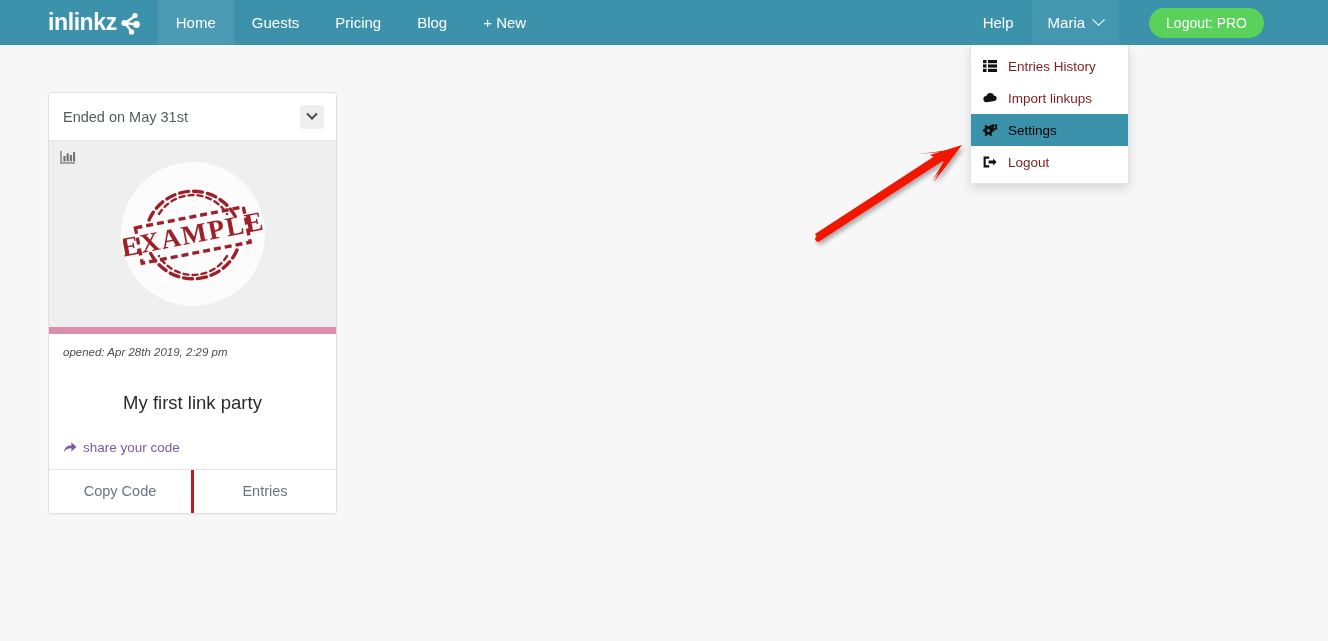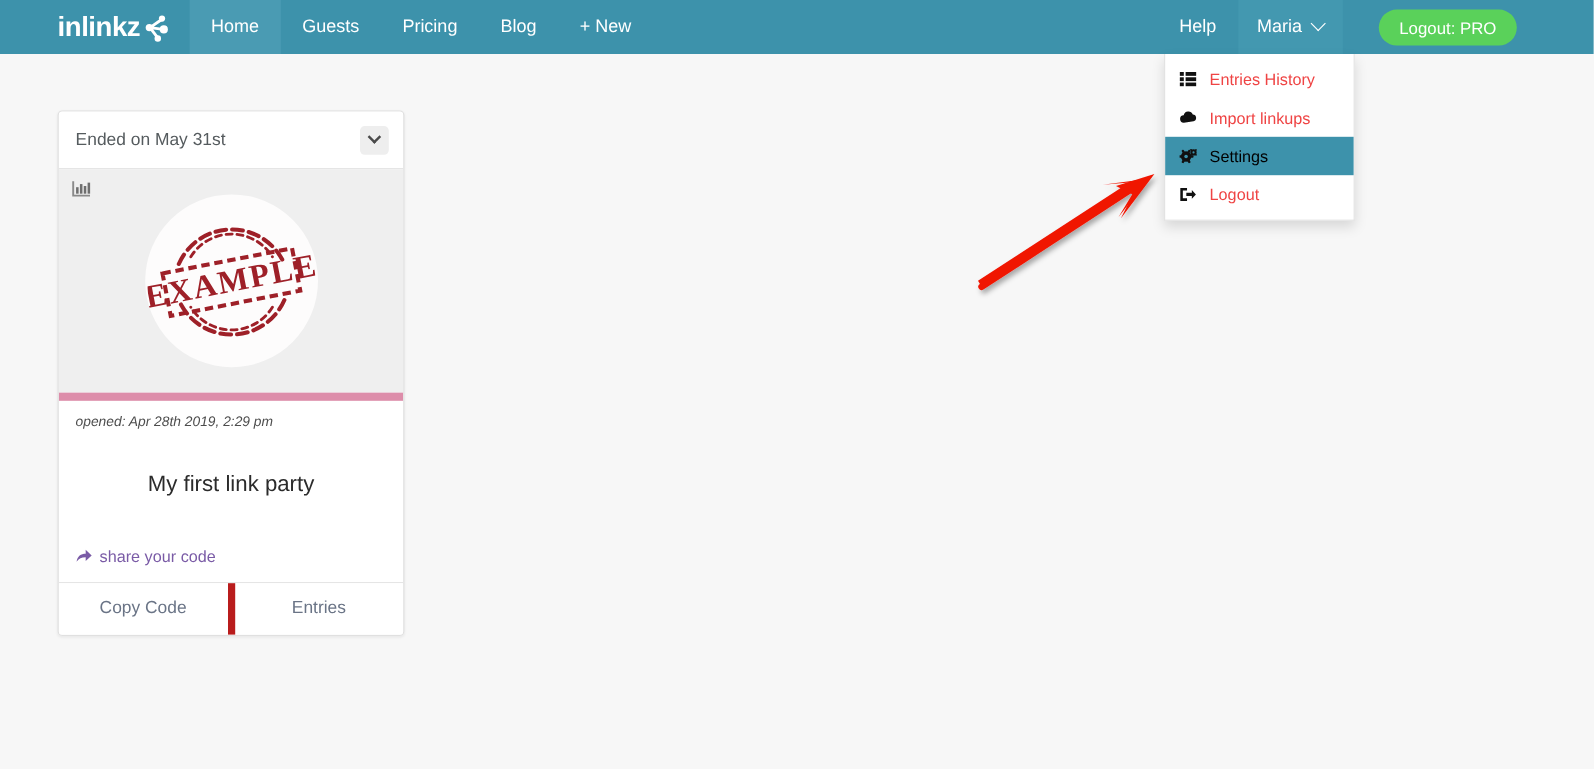--- a/index.html
+++ b/index.html
@@ -98,21 +98,21 @@
     border: 1px solid #e3e3e3;
     border-top: none;
     box-shadow: 0 5px 10px rgba(0,0,0,.13);
     padding: 5px 0;
     z-index: 40;
   }
   .dd-item {
     display: flex; align-items: center;
     height: 32px;
     padding: 0 12px;
-    color: #ef4444;
+    color: #7f1d1d;
     font-size: 13.5px;
     text-decoration: none;
     cursor: pointer;
     white-space: nowrap;
   }
   .dd-item.selected { background: #3d92ab; color: #000000; }
   .dd-ico {
     width: 17px; margin-right: 8px;
     display: flex; align-items: center; justify-content: flex-start;
     color: #111;
@@ -183,21 +183,21 @@
   .meta {
     font-size: 11.5px;
     font-style: italic;
     color: #4d4d4d;
     line-height: 1.55;
   }
   .card-title {
     text-align: center;
     font-size: 18.5px;
     color: #2b2b2b;
-    margin: 30px 0 42px 0;
+    margin: 30px 0 26px 0;
     font-weight: normal;
   }
   .share-link {
     display: flex; align-items: center;
     color: #7a5ba6;
     font-size: 13.5px;
     text-decoration: none;
     cursor: pointer;
     margin-bottom: 6px;
   }
@@ -211,21 +211,21 @@
   .foot-btn {
     flex: 1;
     display: flex; align-items: center; justify-content: center;
     font-size: 14.5px;
     color: #6a7486;
     background: #ffffff;
     border: none;
     cursor: pointer;
     font-family: "Liberation Sans", sans-serif;
   }
-  .foot-btn + .foot-btn { border-left: 6px solid #b91c1c; }
+  .foot-btn + .foot-btn { border-left: 3px solid #b91c1c; }
 
   
   .arrow-layer {
     position: absolute; left: 0; top: 0;
     width: 1328px; height: 641px;
     pointer-events: none;
     z-index: 50;
   }
 </style>
 </head>

